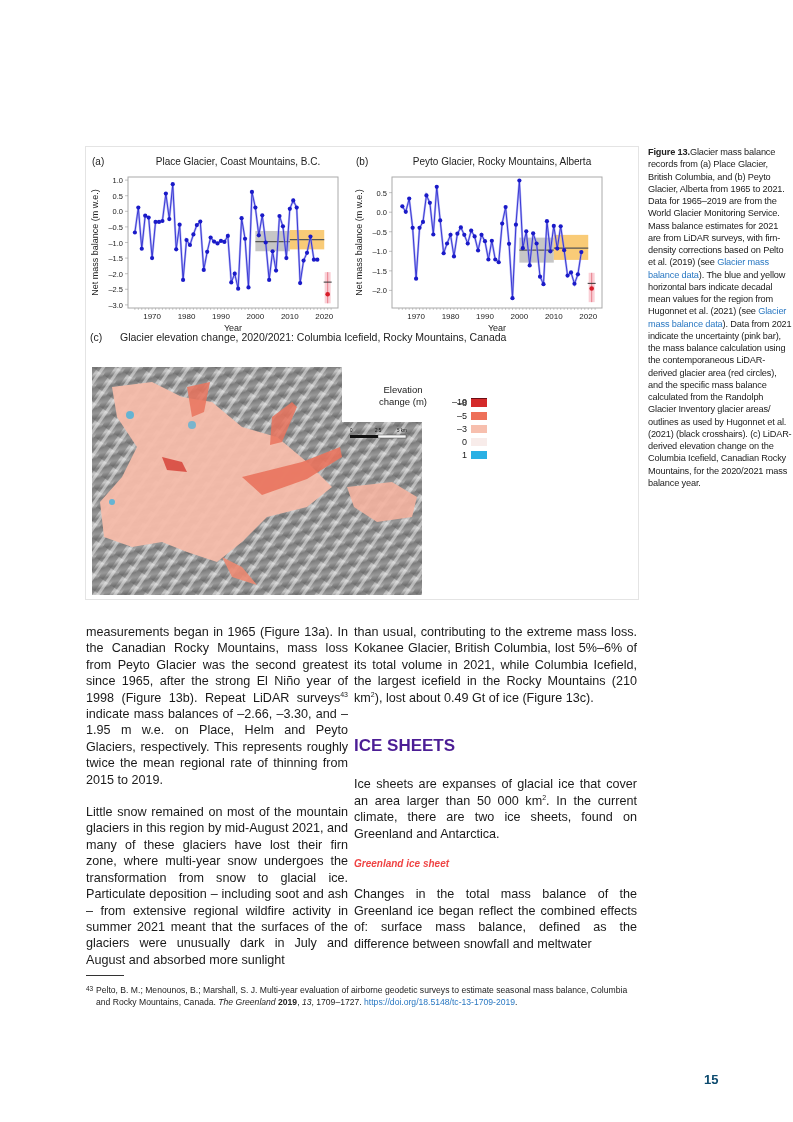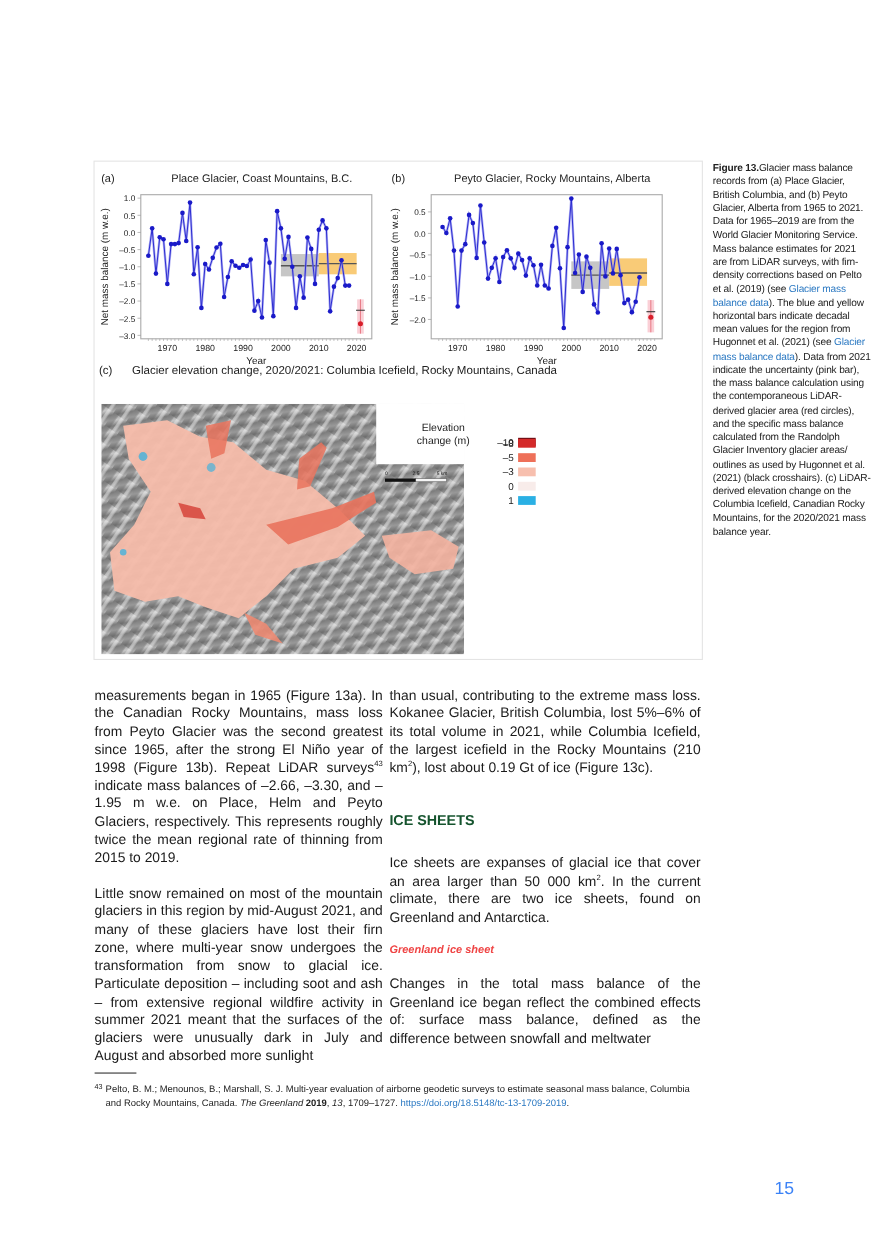--- a/index.html
+++ b/index.html
@@ -17,30 +17,30 @@
   .legend-row { position: absolute; left: 72px; height: 11px; display: flex; align-items: center; }
   .legend-row .val { width: 22px; text-align: right; margin-right: 4px; font-size: 9px; }
   .legend-row .sw { width: 16px; height: 8px; }
   .caption { position: absolute; left: 648px; top: 146px; width: 145px; font-family: "Liberation Sans", sans-serif; font-size: 9.2px; line-height: 12.25px; color: #222; letter-spacing: -0.15px; }
   .caption .fig-label { font-weight: bold; }
   .caption .link { color: #2a78c2; }
   .col { position: absolute; top: 624px; width: 270px; font-size: 12.6px; line-height: 16.4px; color: #1a1a1a; text-align: justify; }
   .col p { margin: 0; }
   #col-left { left: 86px; width: 262px; }
   #col-right { left: 354px; width: 283px; }
-  .section-head { color: #14532d; font-weight: bold; font-size: 13px; margin: 32px 0 22px 0 !important; }
+  .section-head { color: #4c1d95; font-weight: bold; font-size: 17px; margin: 32px 0 22px 0 !important; }
   .sub-head { color: #ef4444; font-style: italic; font-weight: bold; font-size: 10px; margin: 14px 0 14px 0 !important; }
   .gap { height: 16px; }
   sup { font-size: 7px; vertical-align: super; line-height: 0; }
   .footnote-rule { position: absolute; left: 86px; top: 975px; width: 38px; border-top: 1px solid #333; }
   .footnote { position: absolute; left: 86px; top: 985px; width: 550px; font-size: 8.6px; line-height: 11.6px; color: #222; }
   .footnote .num { position: absolute; left: 0; top: -2px; font-size: 6.5px; }
   .footnote .txt { margin-left: 10px; display: block; }
   .footnote .link { color: #2a78c2; }
-  .page-num { position: absolute; left: 704px; top: 1072px; font-size: 16px; font-weight: normal; color: #3b82f6; }
+  .page-num { position: absolute; left: 704px; top: 1072px; font-size: 13px; font-weight: bold; color: #0c4a6e; }
 </style>
 </head>
 <body>
 
 <div class="figure-box">
   <div class="chart" id="chart-a">
     <svg width="258" height="198">
         <text x="4" y="12" font-size="10" fill="#222">(a)</text>
         <text x="150" y="12" font-size="10" text-anchor="middle" fill="#222">Place Glacier, Coast Mountains, B.C.</text>
         <rect x="40" y="24" width="210" height="131" fill="#fff" stroke="#aaa" stroke-width="1"></rect>
@@ -420,21 +420,21 @@
   <span class="fig-label">Figure 13.</span><span>Glacier mass balance records from (a) Place Glacier, British Columbia, and (b) Peyto Glacier, Alberta from 1965 to 2021. Data for 1965–2019 are from the World Glacier Monitoring Service. Mass balance estimates for 2021 are from LiDAR surveys, with firn-density corrections based on Pelto et al. (2019) (see </span><span class="link">Glacier mass balance data</span><span>). The blue and yellow horizontal bars indicate decadal mean values for the region from Hugonnet et al. (2021) (see </span><span class="link">Glacier mass balance data</span><span>). Data from 2021 indicate the uncertainty (pink bar), the mass balance calculation using the contemporaneous LiDAR-derived glacier area (red circles), and the specific mass balance calculated from the Randolph Glacier Inventory glacier areas/ outlines as used by Hugonnet et al. (2021) (black crosshairs). (c) LiDAR-derived elevation change on the Columbia Icefield, Canadian Rocky Mountains, for the 2020/2021 mass balance year.</span>
 </div>
 
 <div class="col" id="col-left">
   <p><span>measurements began in 1965 (Figure 13a). In the Canadian Rocky Mountains, mass loss from Peyto Glacier was the second greatest since 1965, after the strong El Niño year of 1998 (Figure 13b). Repeat LiDAR surveys</span><sup>43</sup><span> indicate mass balances of –2.66, –3.30, and –1.95 m w.e. on Place, Helm and Peyto Glaciers, respectively. This represents roughly twice the mean regional rate of thinning from 2015 to 2019.</span></p>
   <div class="gap"></div>
   <p>Little snow remained on most of the mountain glaciers in this region by mid-August 2021, and many of these glaciers have lost their firn zone, where multi-year snow undergoes the transformation from snow to glacial ice. Particulate deposition – including soot and ash – from extensive regional wildfire activity in summer 2021 meant that the surfaces of the glaciers were unusually dark in July and August and absorbed more sunlight</p>
 </div>
 
 <div class="col" id="col-right">
-  <p><span>than usual, contributing to the extreme mass loss. Kokanee Glacier, British Columbia, lost 5%–6% of its total volume in 2021, while Columbia Icefield, the largest icefield in the Rocky Mountains (210 km</span><sup>2</sup><span>), lost about 0.19 Gt of ice (Figure 13c).</span></p>
+  <p><span>than usual, contributing to the extreme mass loss. Kokanee Glacier, British Columbia, lost 5%–6% of its total volume in 2021, while Columbia Icefield, the largest icefield in the Rocky Mountains (210 km</span><sup>2</sup><span>), lost about 0.49 Gt of ice (Figure 13c).</span></p>
   <p class="section-head">ICE SHEETS</p>
   <p><span>Ice sheets are expanses of glacial ice that cover an area larger than 50 000 km</span><sup>2</sup><span>. In the current climate, there are two ice sheets, found on Greenland and Antarctica.</span></p>
   <p class="sub-head">Greenland ice sheet</p>
   <p>Changes in the total mass balance of the Greenland ice began reflect the combined effects of: surface mass balance, defined as the difference between snowfall and meltwater</p>
 </div>
 
 <div class="footnote-rule"></div>
 <div class="footnote">
   <span class="num">43</span>
   <span class="txt"><span>Pelto, B. M.; Menounos, B.; Marshall, S. J. Multi-year evaluation of airborne geodetic surveys to estimate seasonal mass balance, Columbia and Rocky Mountains, Canada. </span><i>The Greenland</i> <b>2019</b>, <i>13</i><span>, 1709–1727. </span><span class="link">https://doi.org/18.5148/tc-13-1709-2019</span><span>.</span></span>

